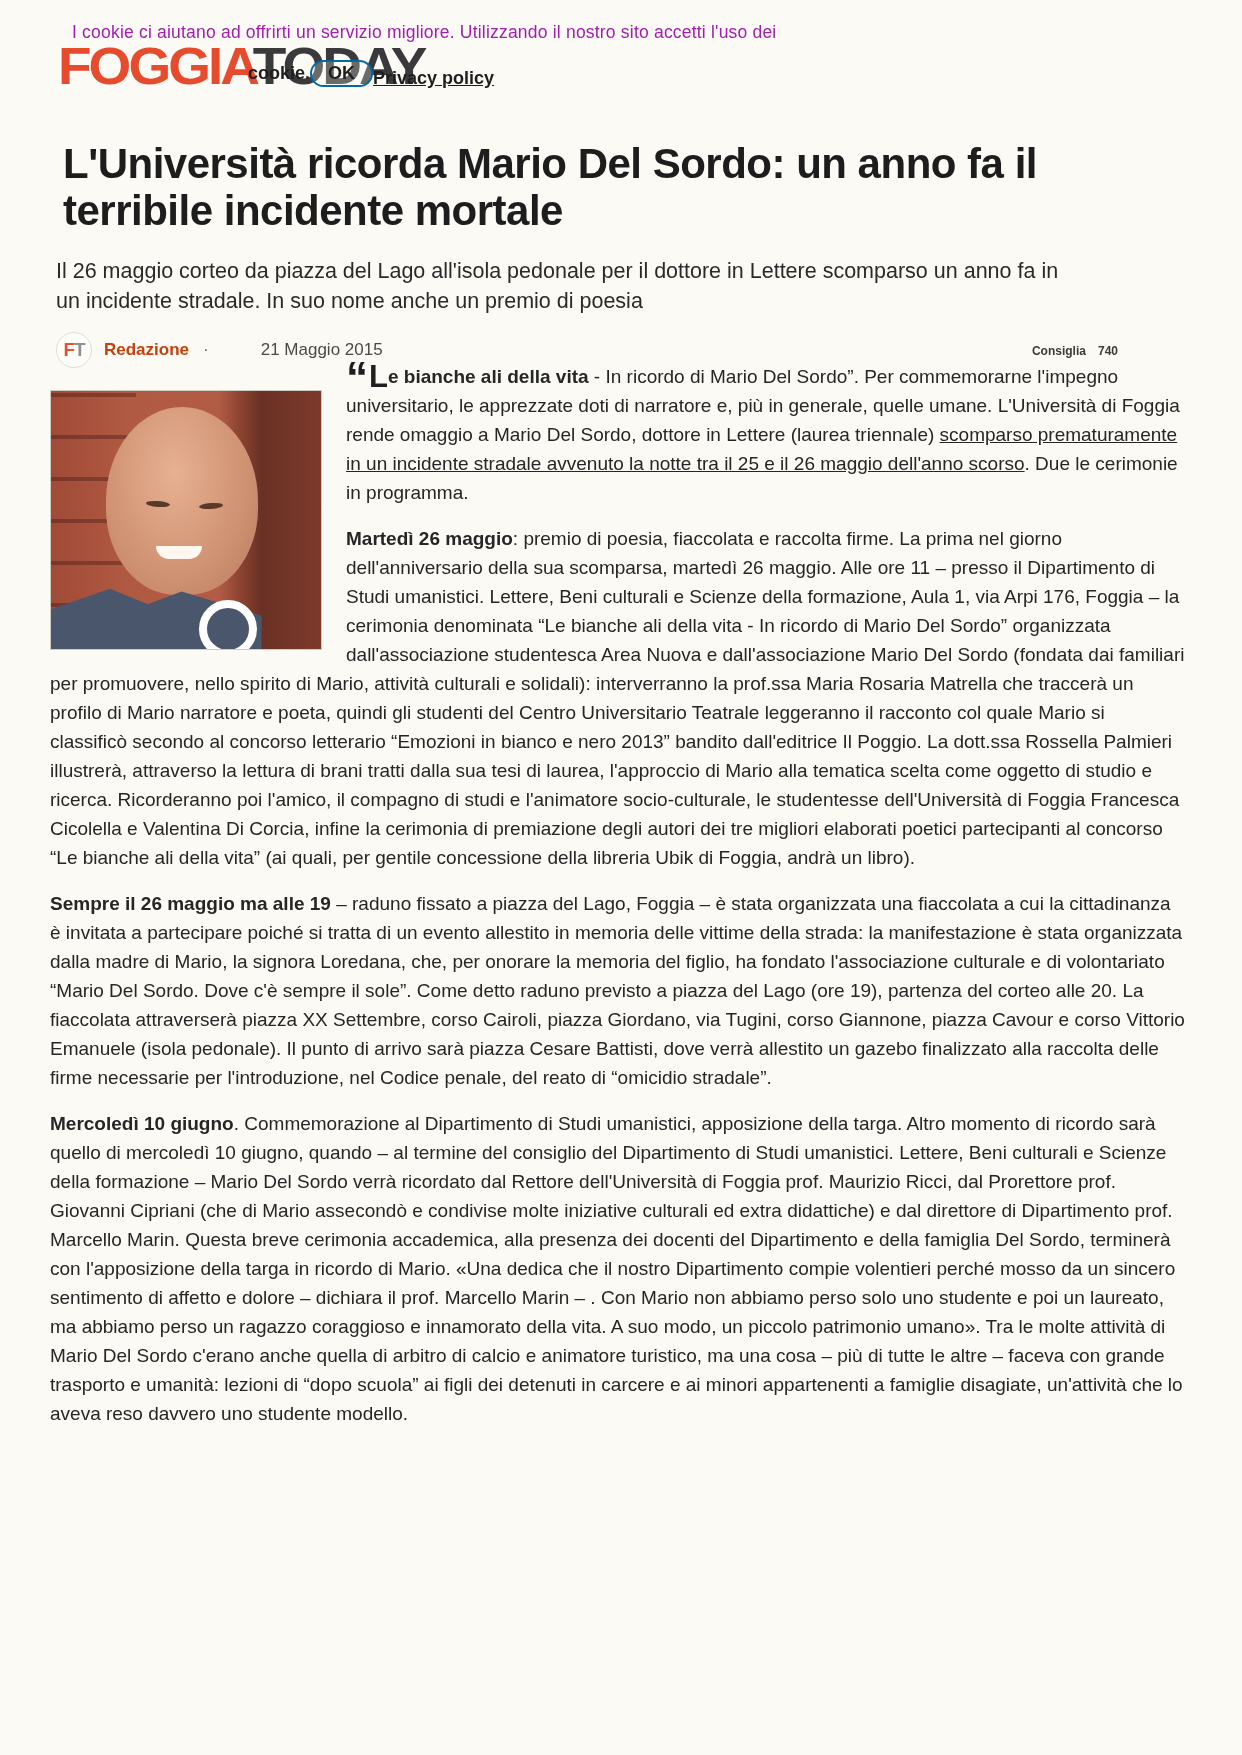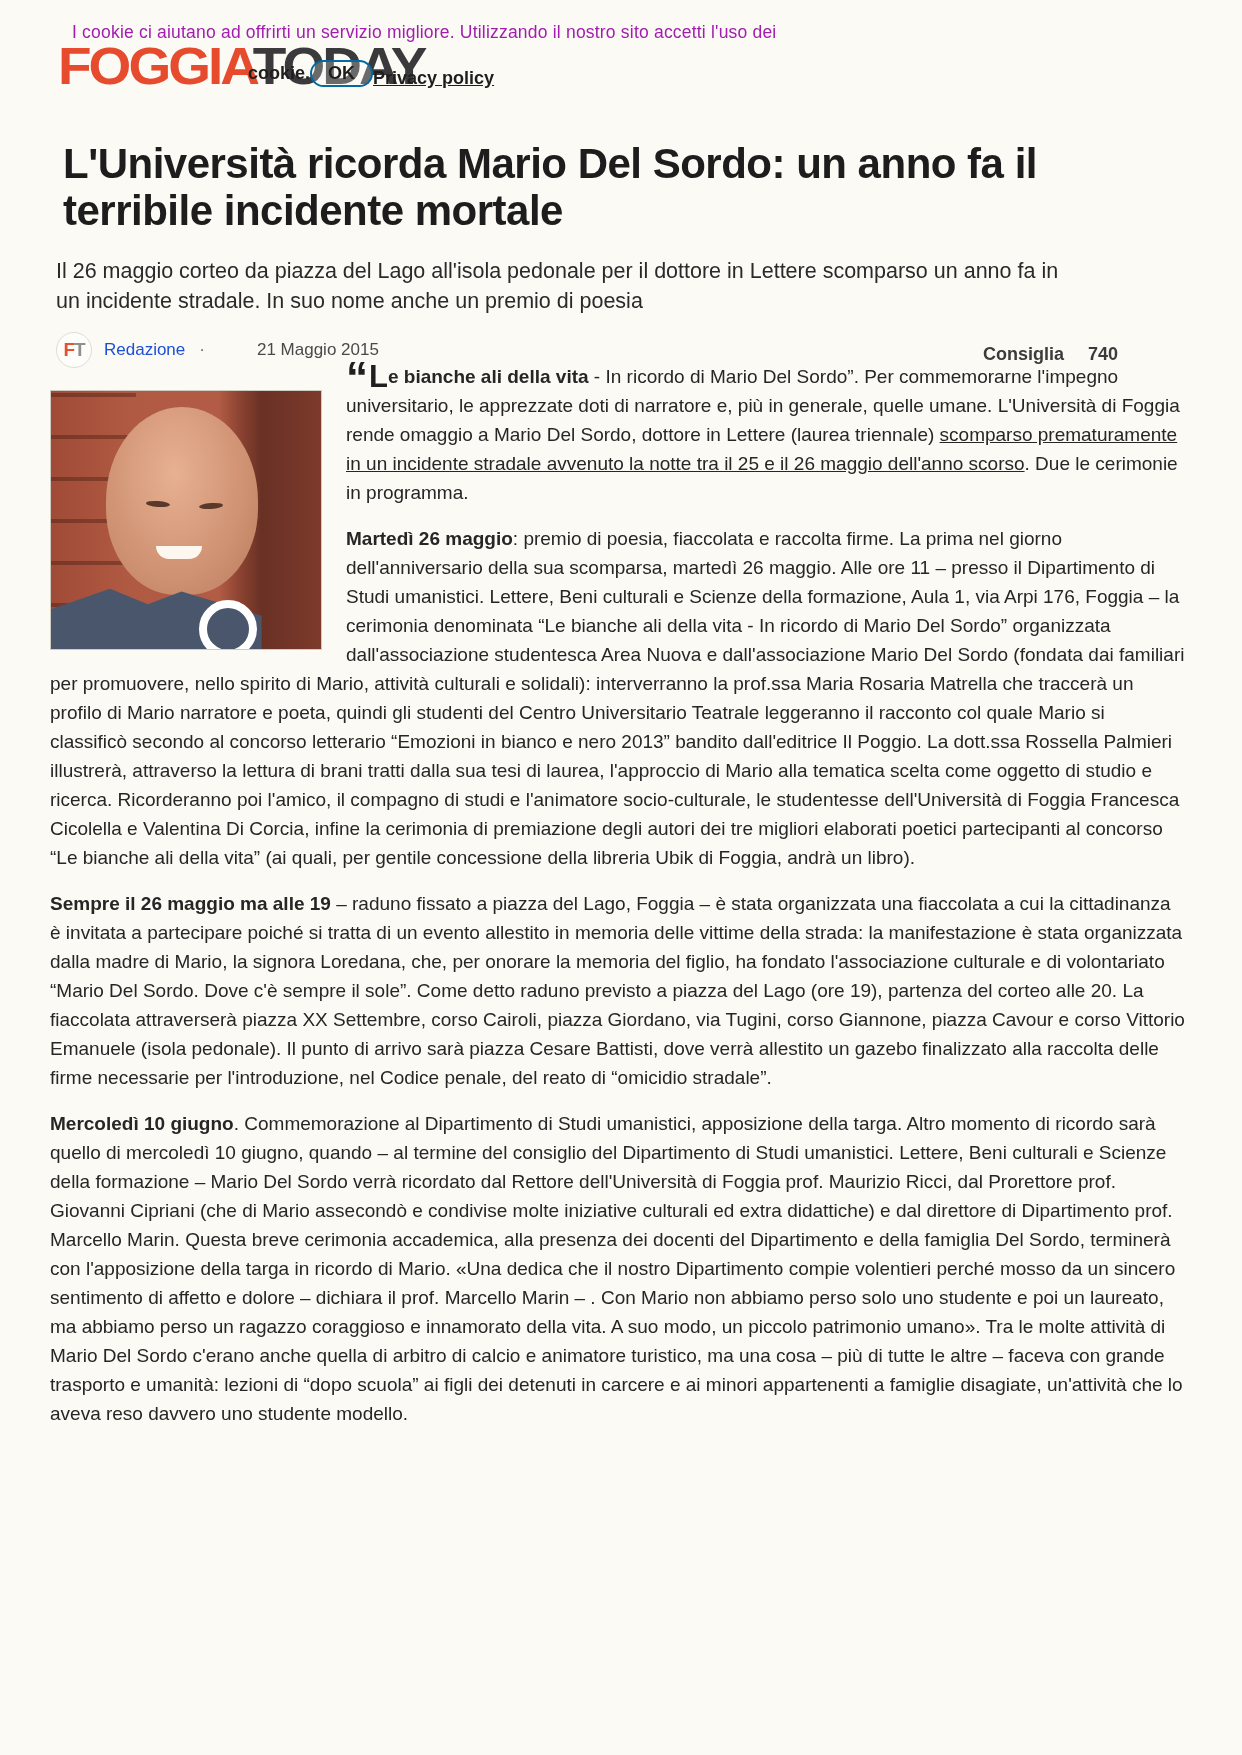--- a/index.html
+++ b/index.html
@@ -47,27 +47,27 @@
     position:absolute;top:332px;left:56px;
     display:flex;align-items:center;gap:12px;font-size:17px;color:#3d3d3d;
   }
   .avatar{
     width:34px;height:34px;border-radius:50%;border:1px solid #e0ddd4;
     display:flex;align-items:center;justify-content:center;
     font-weight:bold;font-size:19px;letter-spacing:-1px;background:#fdfdfa;
   }
   .av-f{color:#e8512f;}
   .av-t{color:#8f8f8f;}
-  .author{font-weight:normal;color:#1d4ed8;cursor:pointer;}
+  .author{font-weight:bold;color:#c2410c;cursor:pointer;}
   .dot{color:#666;margin-left:2px;}
   .date{color:#4a4a4a;margin-left:40px;}
   .social{
     position:absolute;top:344px;right:124px;
-    display:flex;align-items:flex-end;gap:24px;
-    font-size:18px;font-weight:bold;color:#3b3b3b;cursor:pointer;
+    display:flex;align-items:flex-end;gap:12px;
+    font-size:12px;font-weight:bold;color:#3b3b3b;cursor:pointer;
   }
   
   .article{
     position:absolute;top:362px;left:50px;width:1152px;
     font-size:19px;line-height:29px;color:#262626;
   }
   .article p{margin:0 16px 17px 0;}
   .inline-link{text-decoration:underline;cursor:pointer;}
   .qmark{
     font-size:44px;font-weight:bold;line-height:0;

